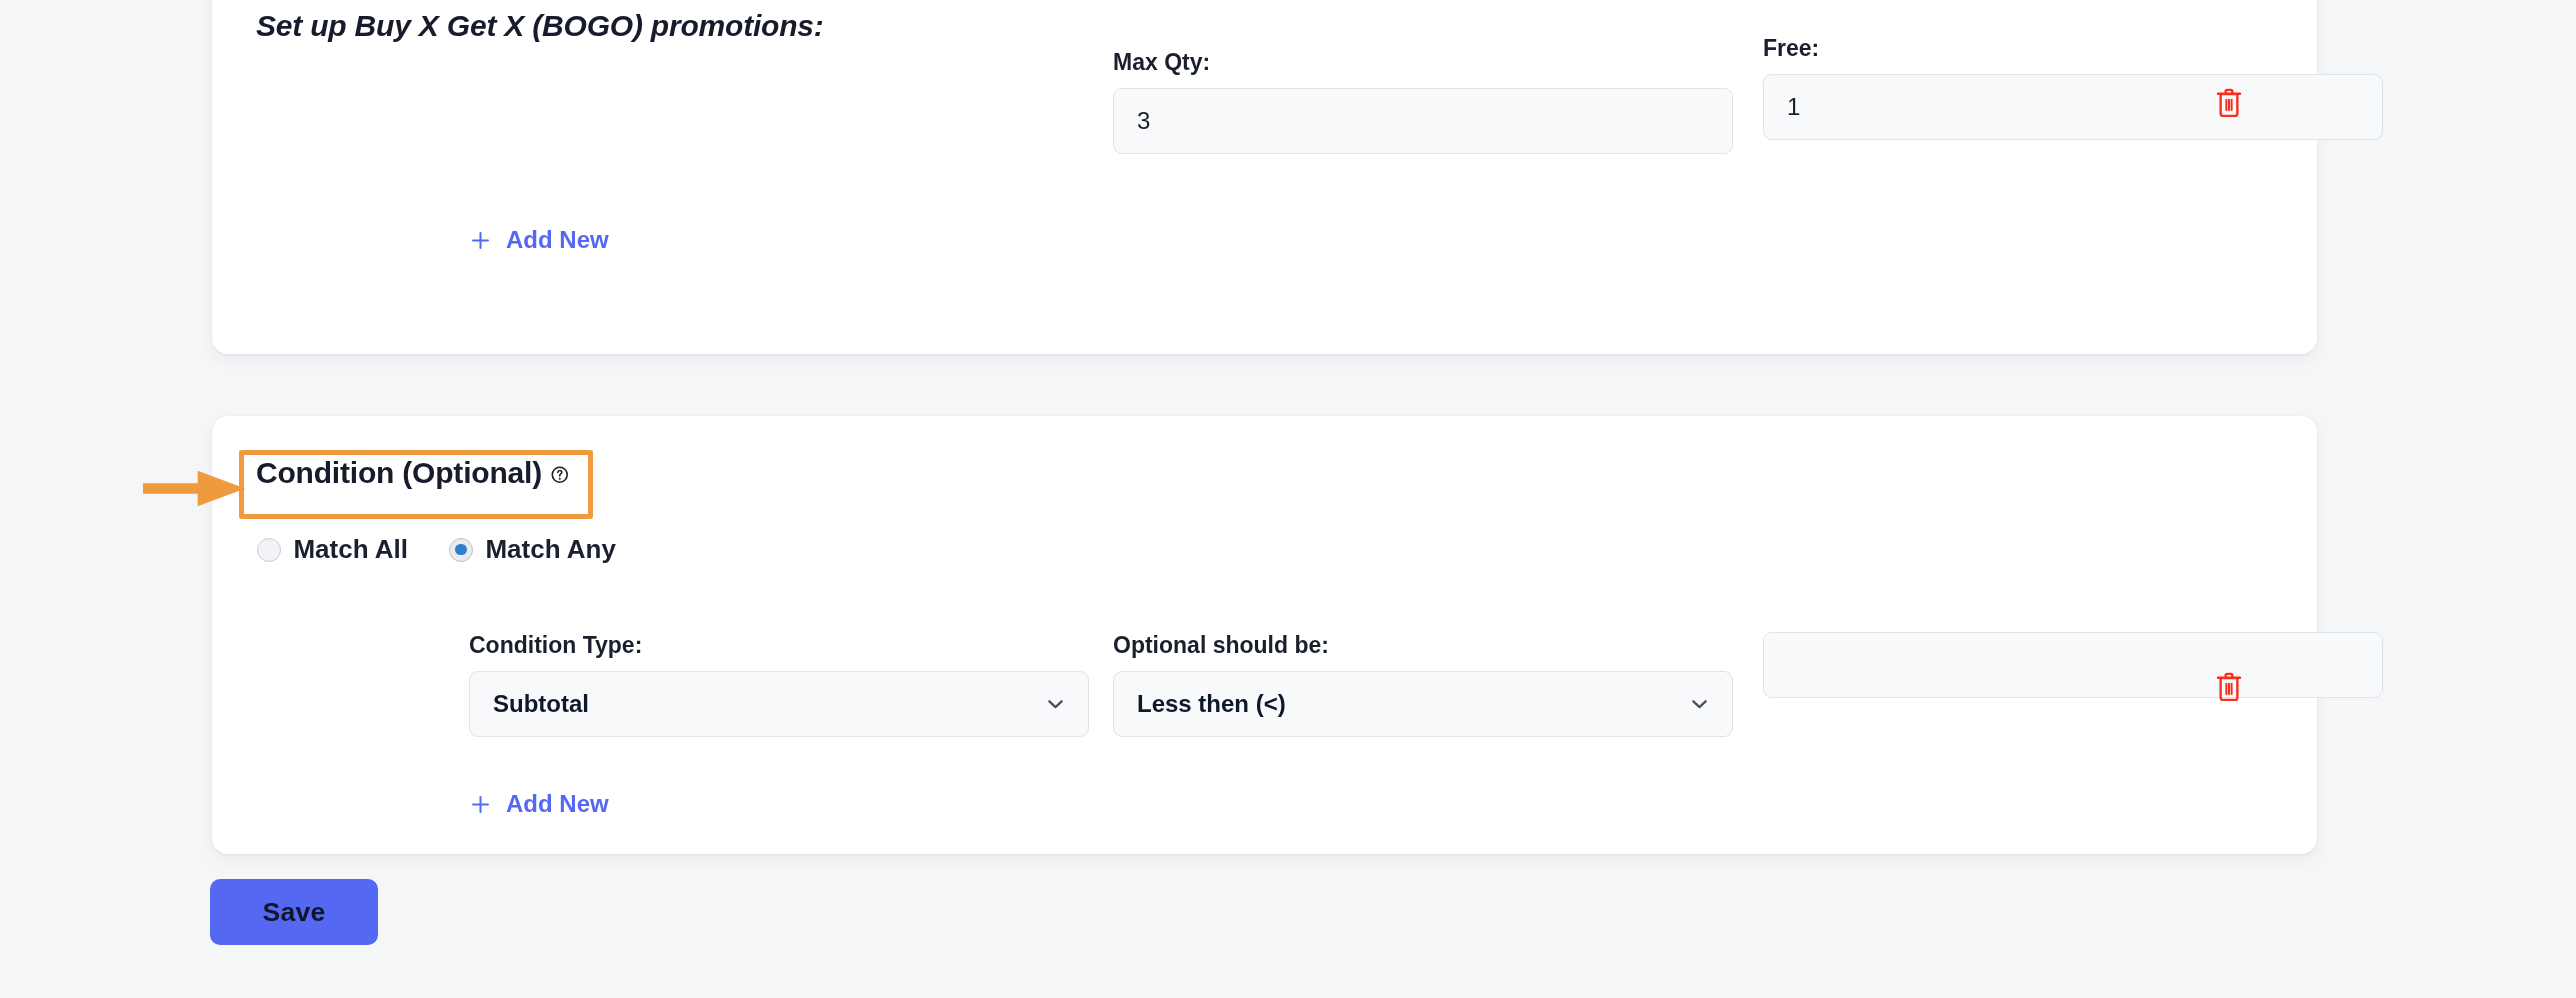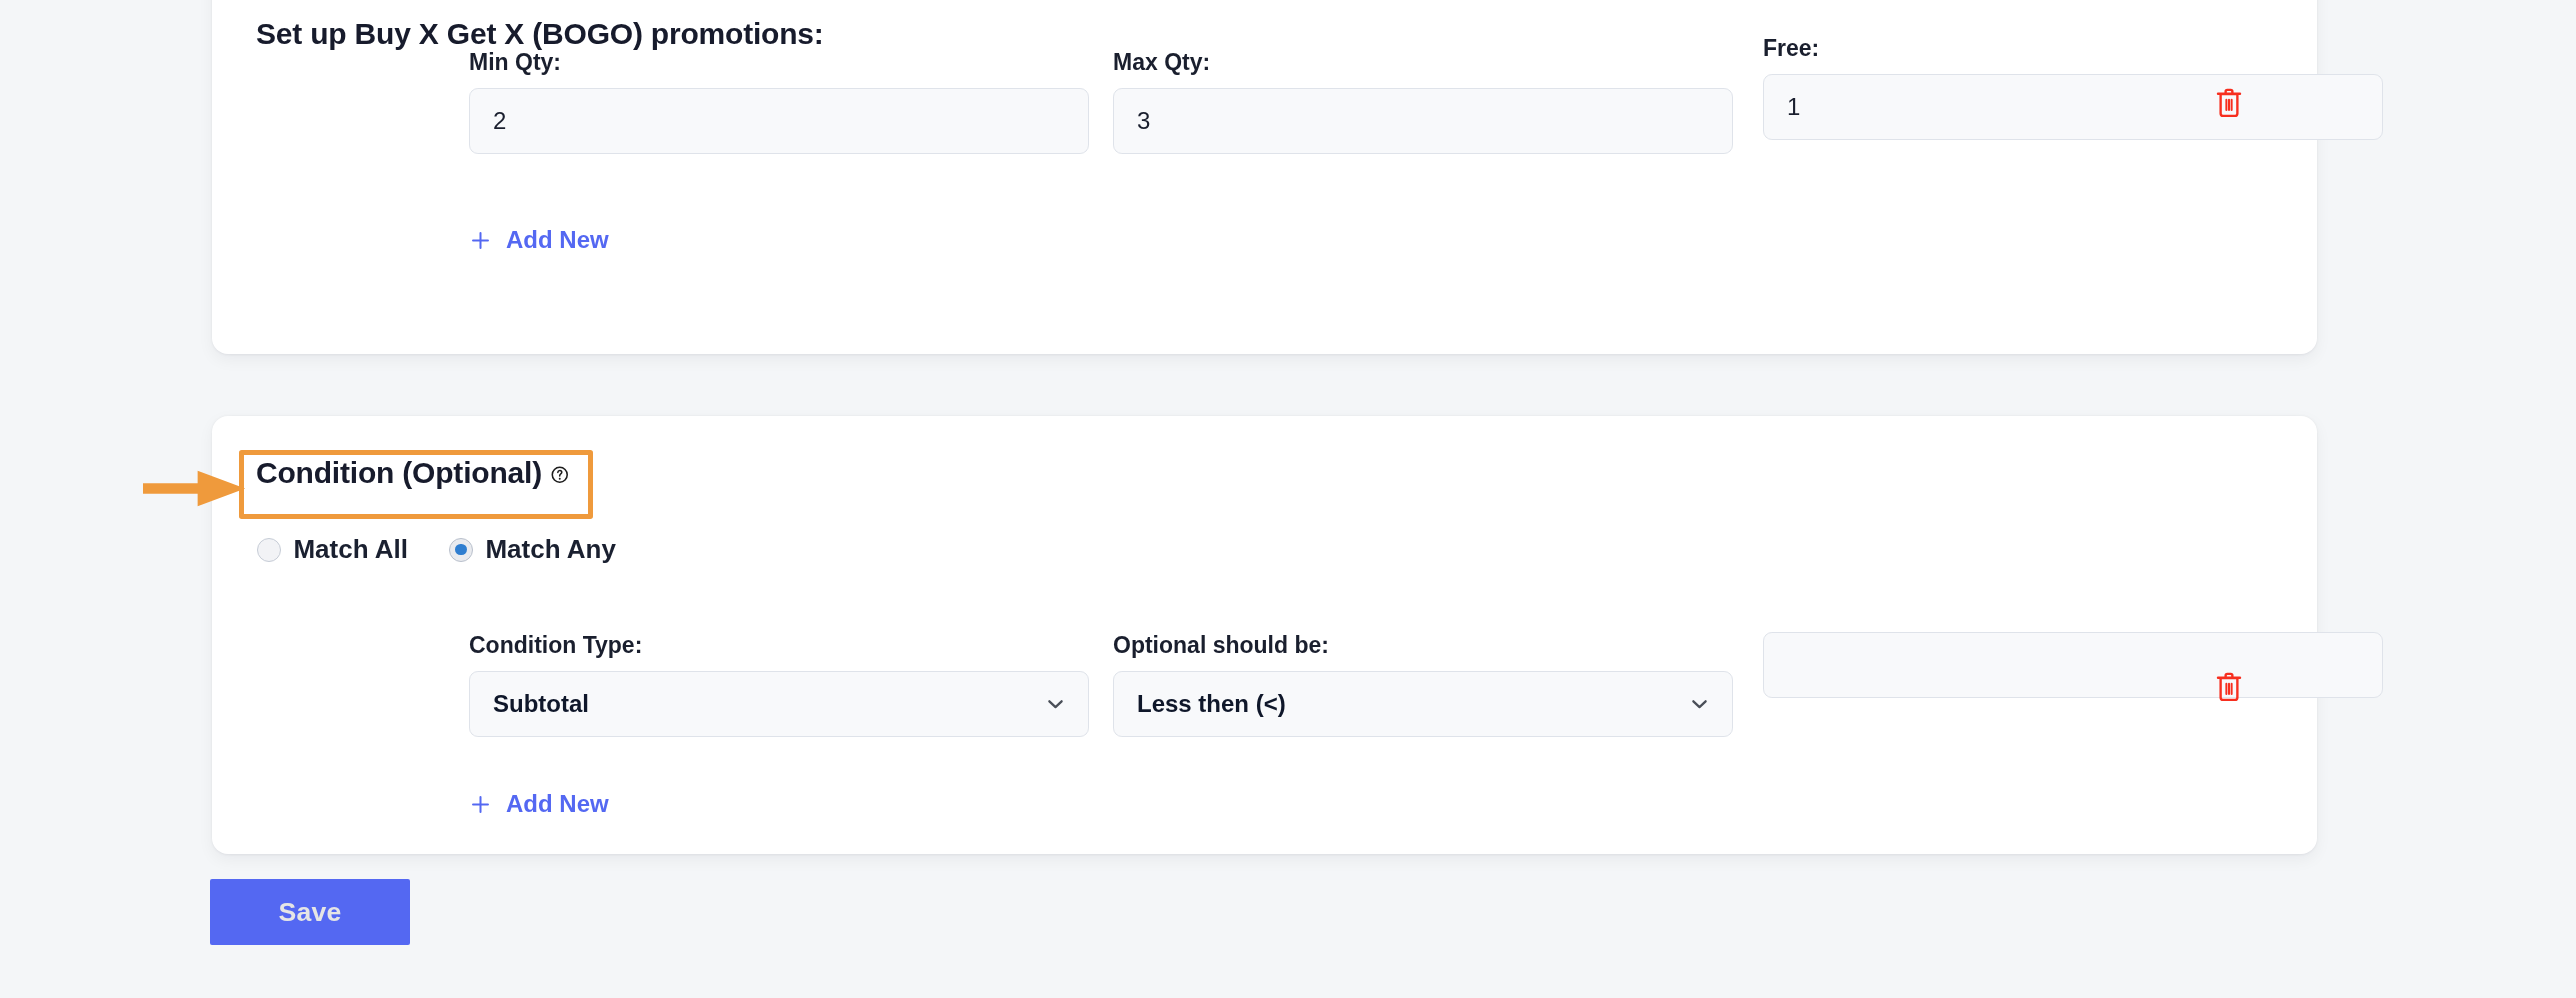--- a/index.html
+++ b/index.html
@@ -189,48 +189,42 @@
     width: 104px;
     height: 39px;
   }
   .arrow svg { display: block; width: 100%; height: 100%; }
 
   
   .save-btn {
     position: absolute;
     left: 210px;
     top: 879px;
-    width: 200px;
+    width: 168px;
     height: 66px;
     background: #5468f2;
     border: none;
-    border-radius: 2px;
-    color: #e5e5e5;
+    border-radius: 10px;
+    color: #0f172a;
     font-family: "Liberation Sans", sans-serif;
     font-size: 26.6px;
     font-weight: 700;
     cursor: pointer;
     letter-spacing: 0.2px;
   }
 </style>
 </head>
 <body>
 
 <div class="page">
 
   <div class="card" id="card-bogo">
 
-    <div class="card-title" style="left:44px; top:52px;">Set up Buy X Get X (BOGO) promotions:</div>
-
-    <div class="field col-1" style="top:84px;">
-      <span class="field-label">Min Qty:</span>
-      <div class="control">
-        <span class="value">2</span>
-      </div>
-    </div>
+    <div class="card-title" style="left:44px; top:44px;font-style:italic;">Set up Buy X Get X (BOGO) promotions:</div>
+
 
     <div class="field col-2" style="top:84px;">
       <span class="field-label">Max Qty:</span>
       <div class="control">
         <span class="value">3</span>
       </div>
     </div>
 
     <div class="field col-3" style="top:70px;">
       <span class="field-label">Free:</span>

